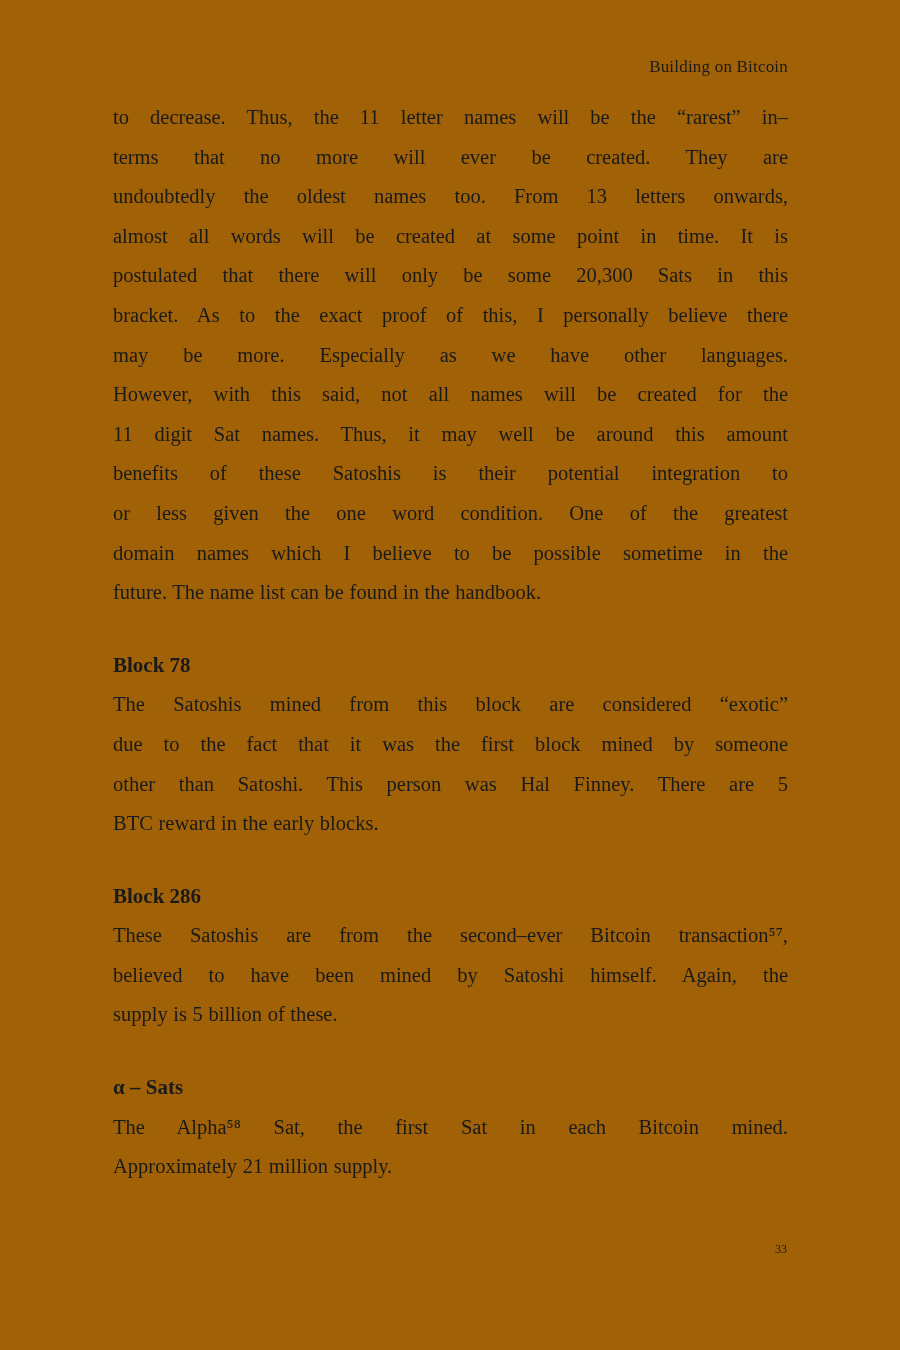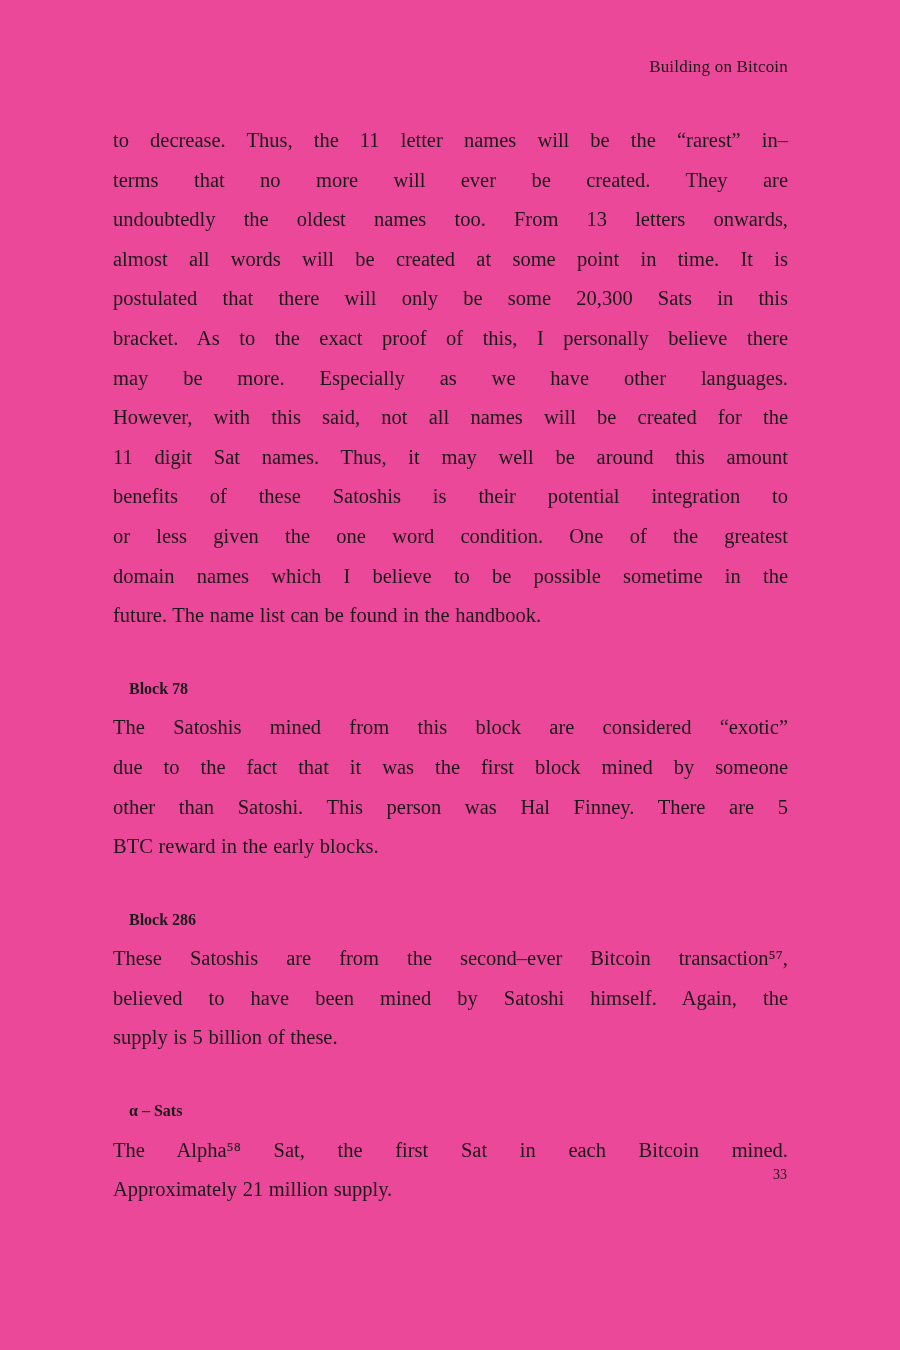--- a/index.html
+++ b/index.html
@@ -4,21 +4,21 @@
 <style>
   html, body {
     margin: 0;
     padding: 0;
     background: #ffffff;
   }
   .page {
     position: relative;
     width: 900px;
     height: 1350px;
-    background: #ec4899;
+    background: #a16207;
     color: #1a1a1a;
     font-family: "Liberation Serif", "DejaVu Serif", serif;
     overflow: hidden;
   }
   .content {
     position: absolute;
     left: 113px;
     top: 57px;
     width: 675px;
   }
@@ -26,44 +26,44 @@
     text-align: right;
     font-size: 17px;
     line-height: 20px;
     letter-spacing: 0.2px;
   }
   .para {
     margin: 0;
     padding: 0;
   }
   .para.intro {
-    margin-top: 44px;
+    margin-top: 21px;
     font-family: Liberation Serif, serif;
   }
   .line {
     font-size: 20.5px;
     line-height: 39.6px;
     text-align: justify;
     text-align-last: justify;
     word-spacing: 0.5px;
   }
   .line.last {
     text-align-last: left;
   }
   .section-heading {
-    margin: 33px 0 0 16px;
-    font-size: 16px;
+    margin: 33px 0 0 0;
+    font-size: 21px;
     font-weight: bold;
     line-height: 39.6px;
   }
   .pagenum {
     position: absolute;
-    top: 1164px;
+    top: 1238px;
     right: 113px;
-    font-size: 14px;
+    font-size: 12px;
     line-height: 22px;
   }
 </style>
 </head>
 <body>
 
 <div class="page">
   <div class="content">
     <div class="running-head">Building on Bitcoin</div>
 

